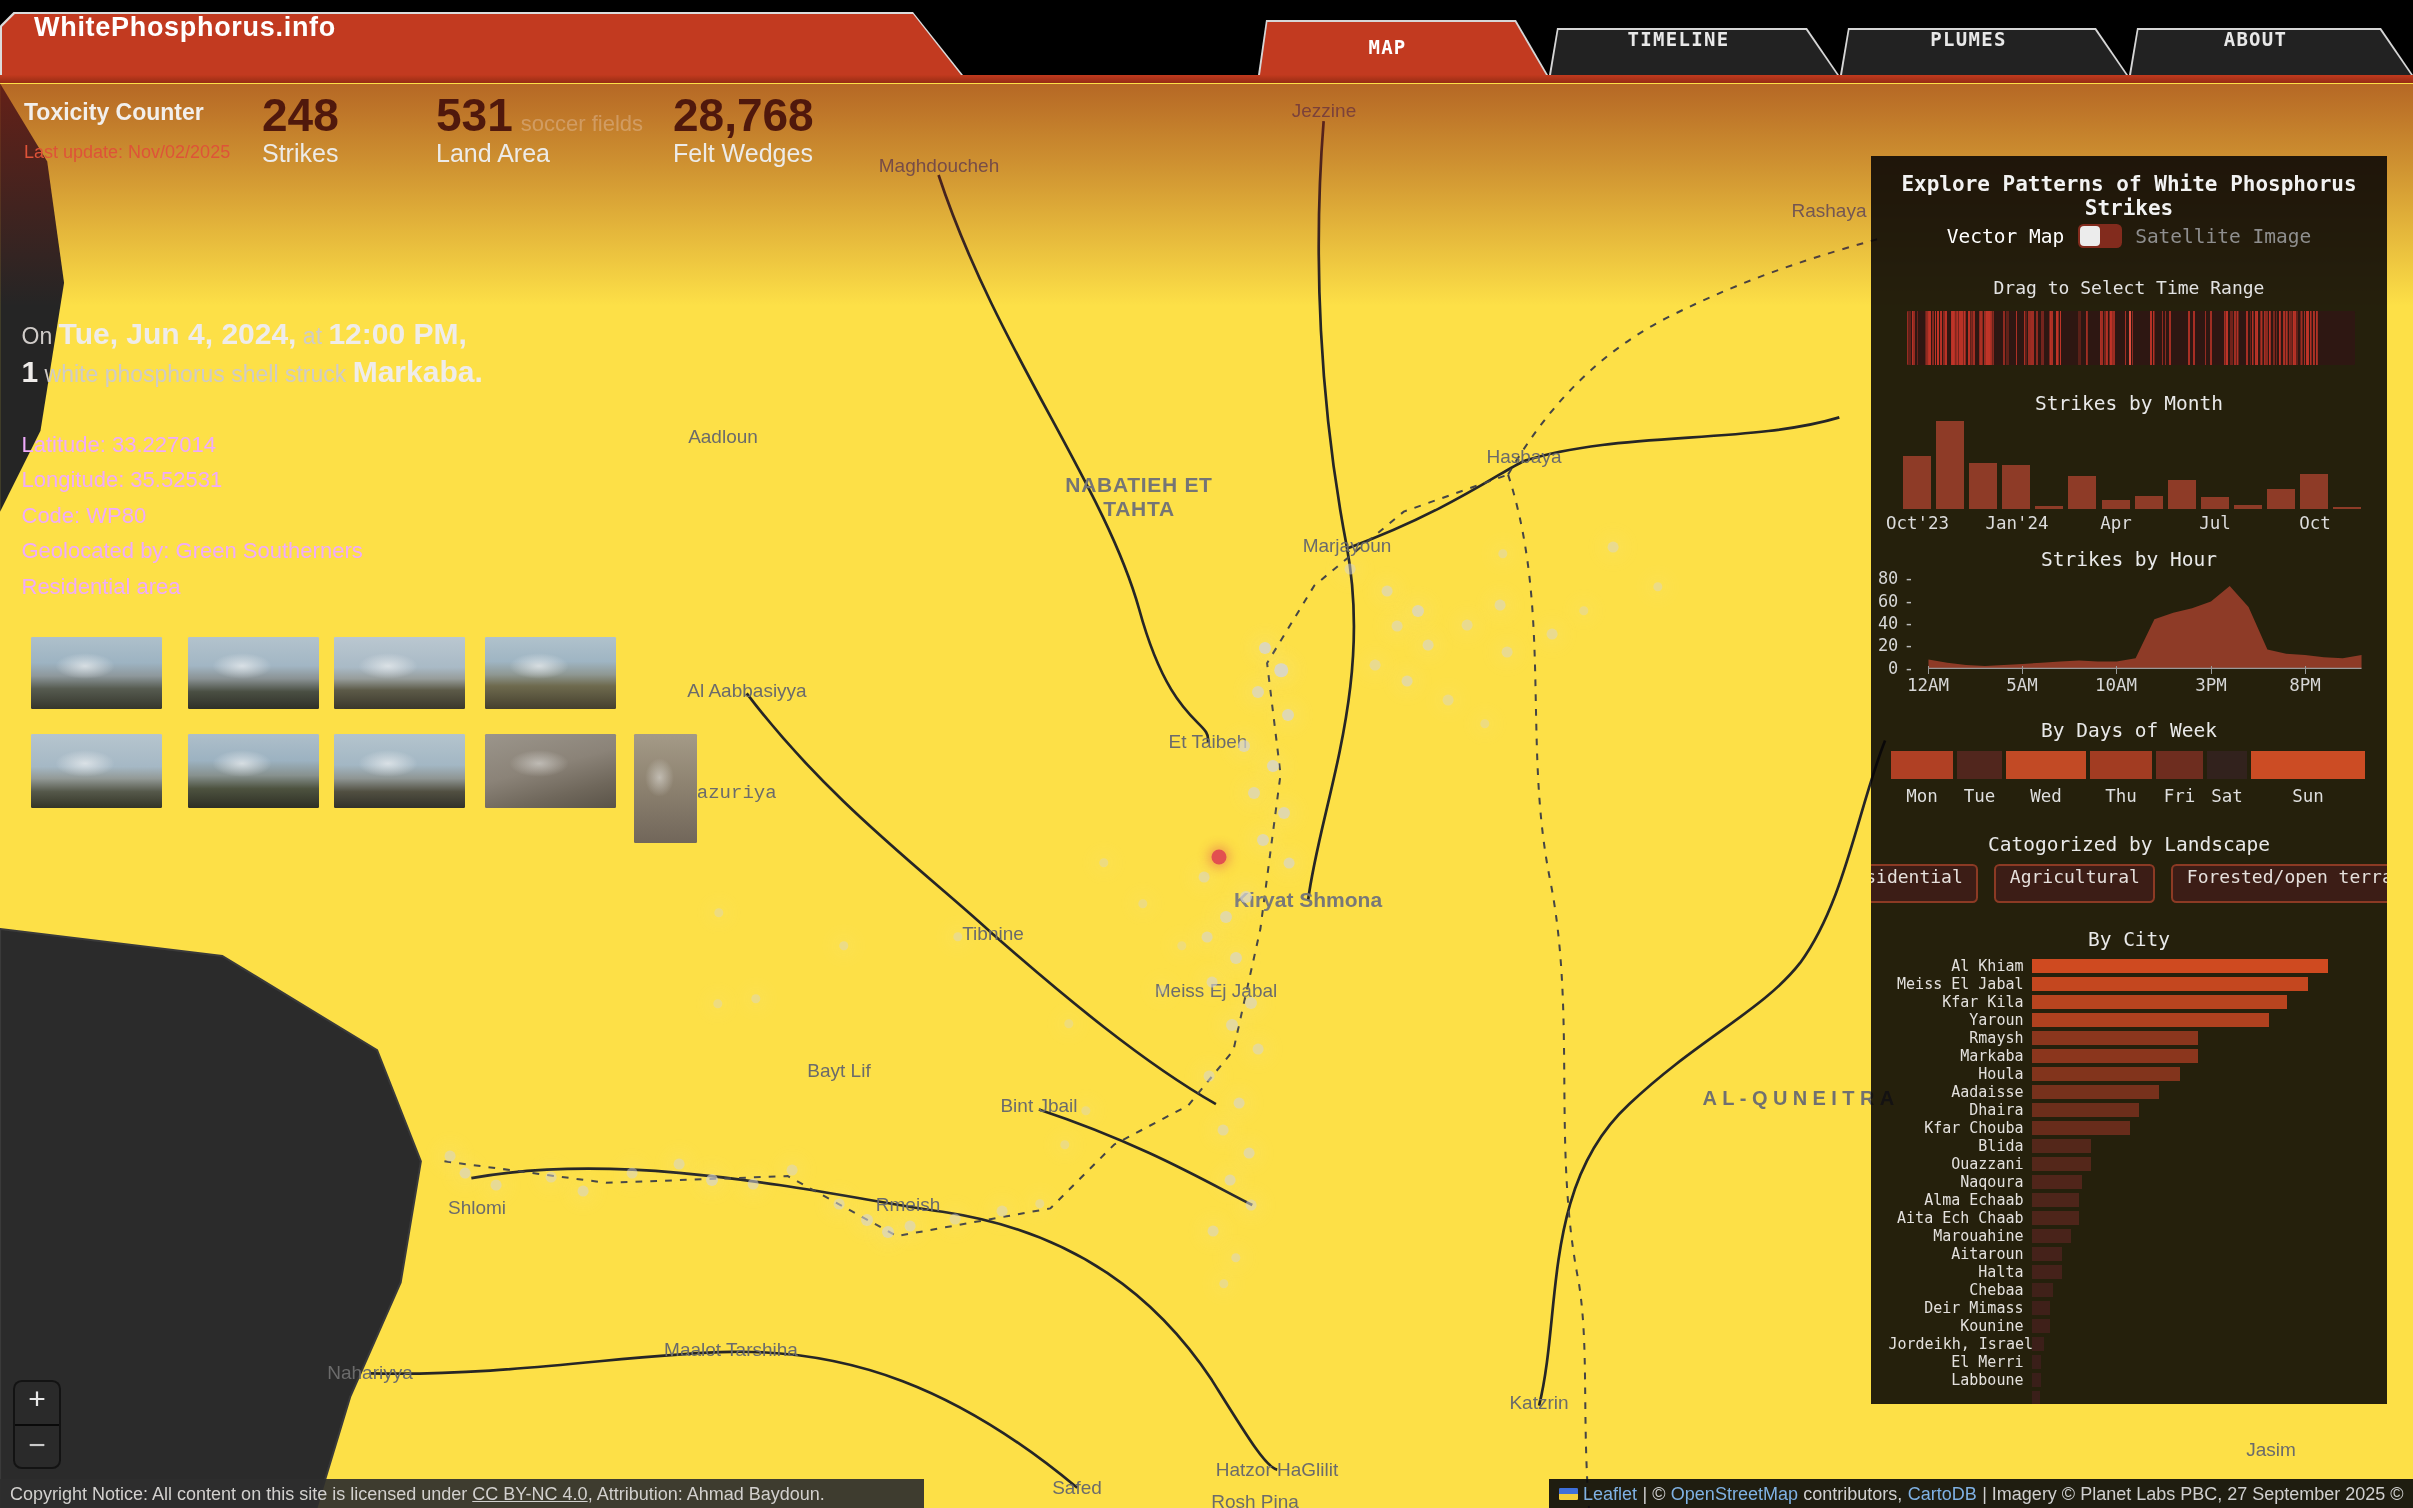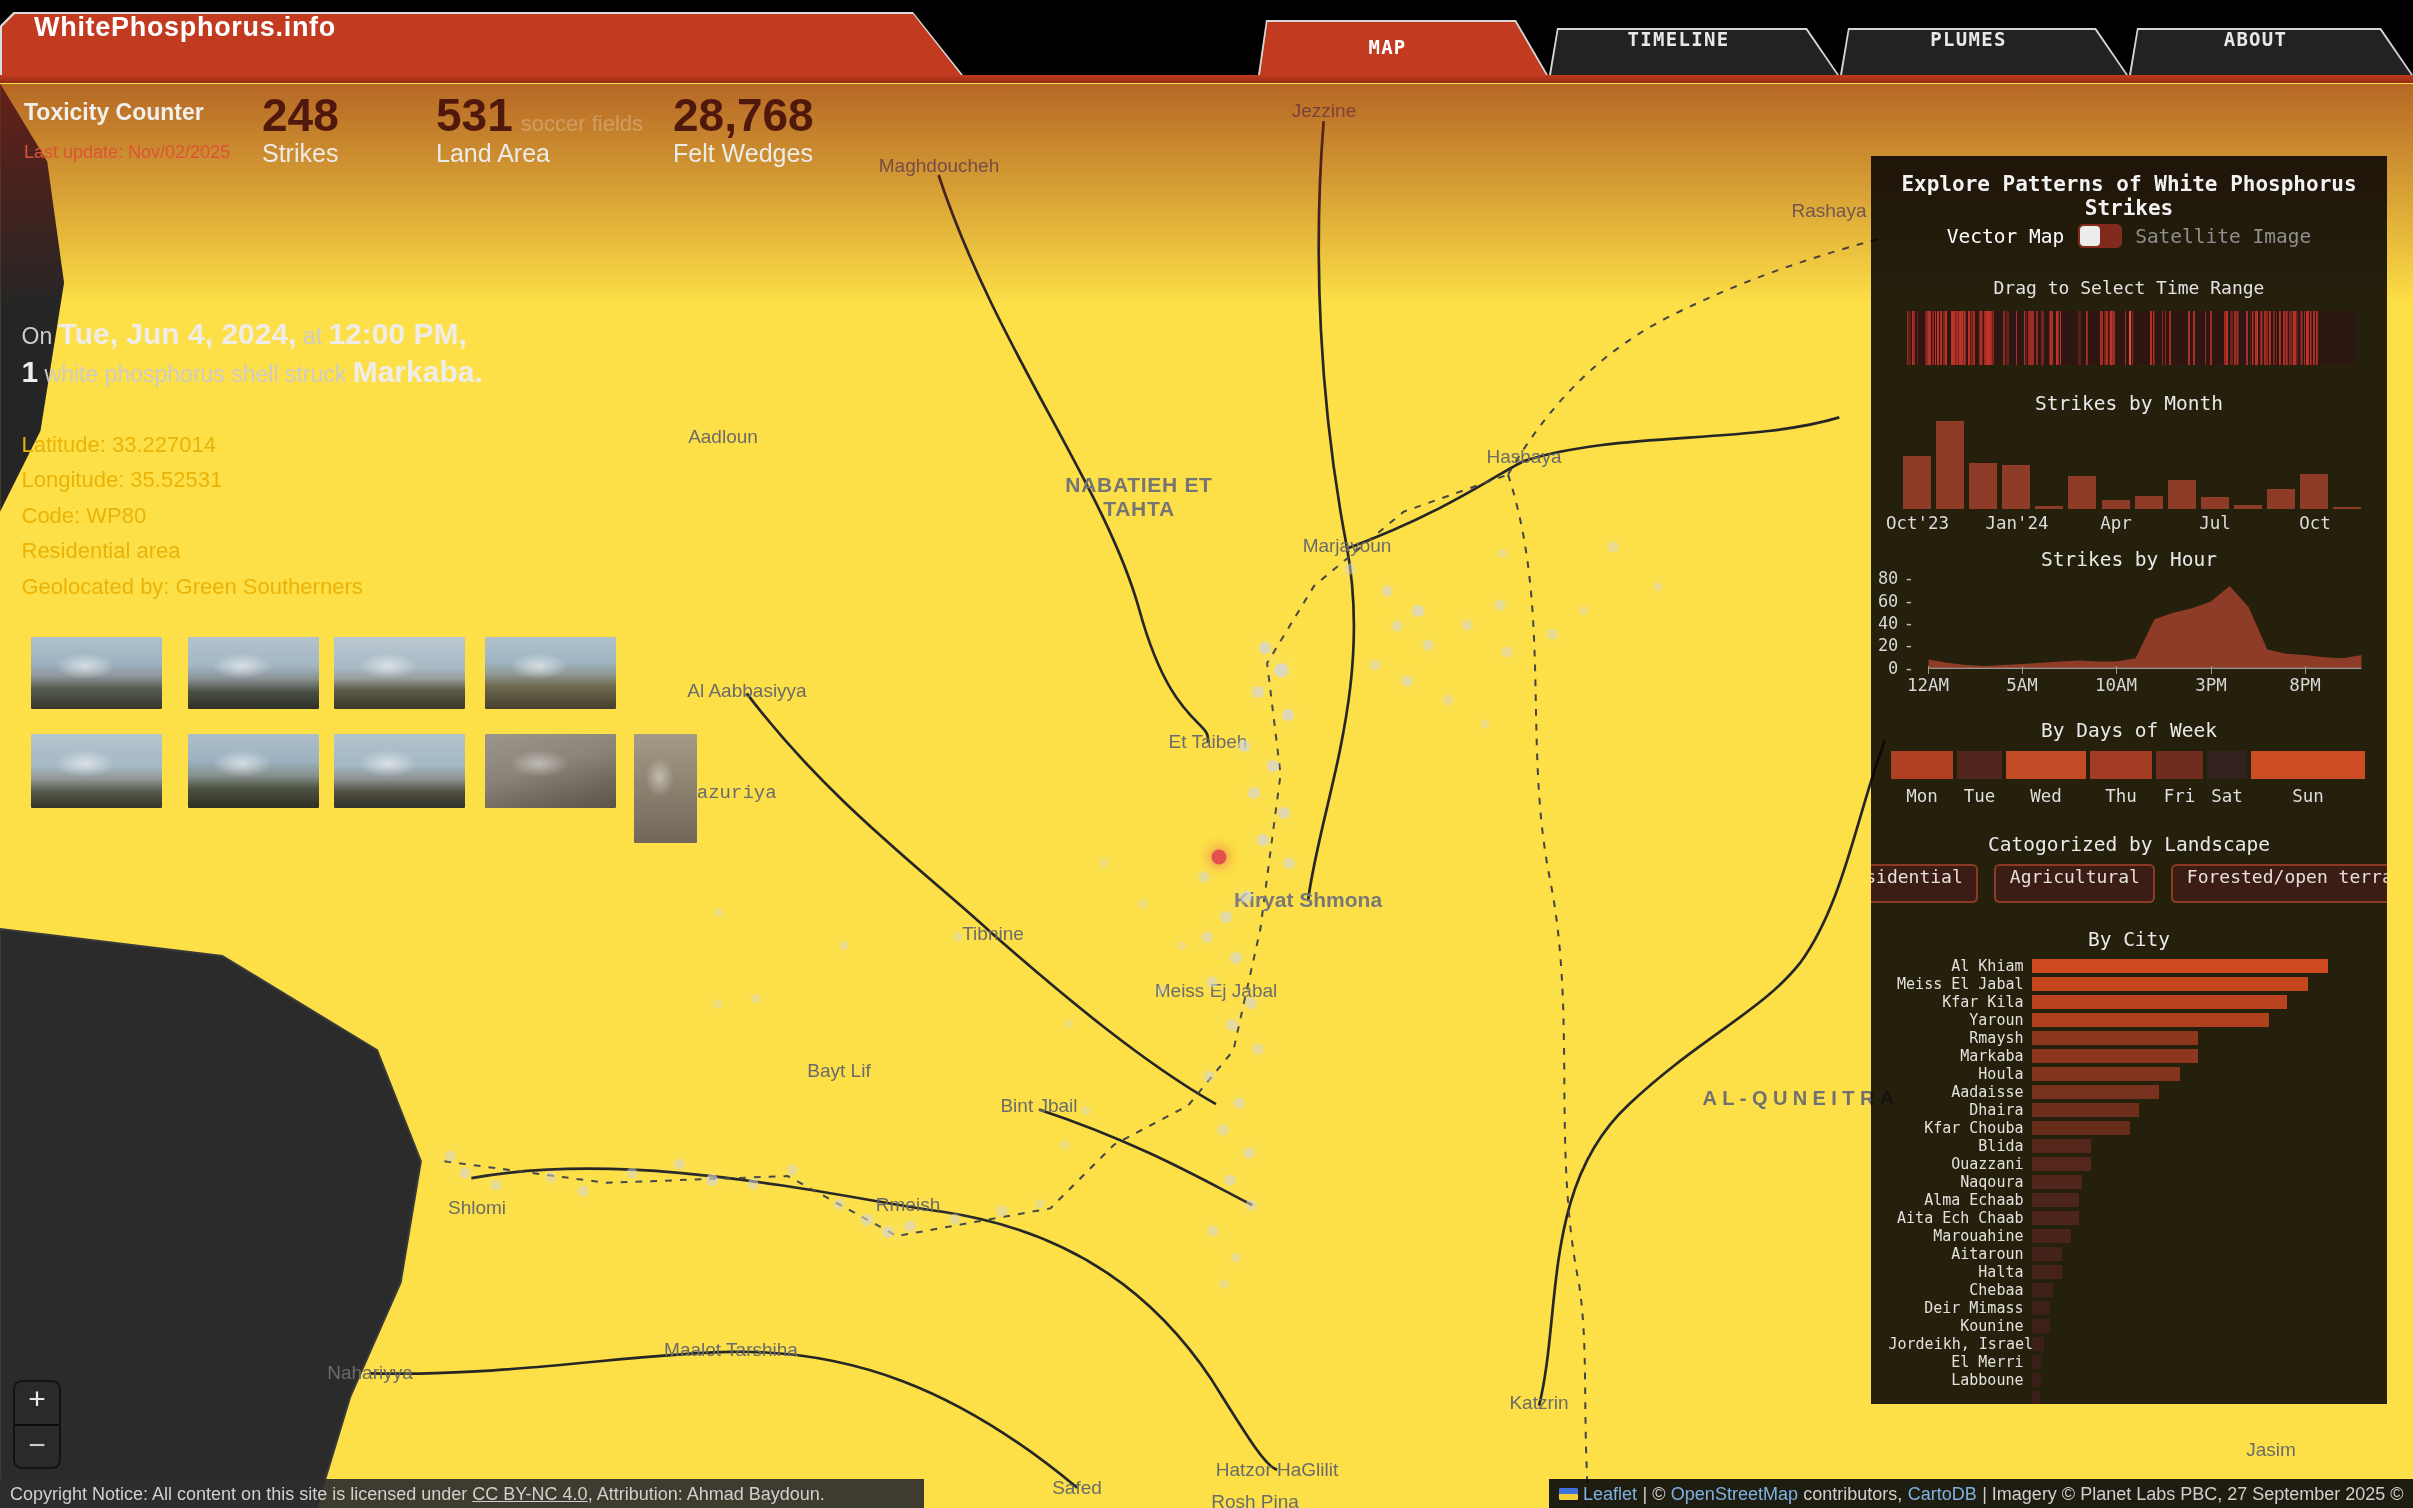--- a/index.html
+++ b/index.html
@@ -51,21 +51,21 @@
   .stat .unit{font:500 22px var(--sans);color:rgba(245,230,224,.30);margin-left:8px;}
   .stat .lab{position:absolute;left:0;top:55px;font:500 25px var(--sans);color:#edebe8;white-space:nowrap;}
   .s1{left:262px;} .s2{left:436px;} .s3{left:673px;}
 
   
   .incident{position:absolute;left:21.5px;top:317px;width:741px;z-index:12;color:#d9d5d2;}
   .inc-l1{font:400 23px var(--sans);line-height:38px;color:#cfcbc8;}
   .inc-l1 .big{font:600 30px var(--sans);color:#efecea;}
   .inc-l2{font:400 23px var(--sans);color:#cfcbc8;}
   .inc-l2 .big{font:600 30px var(--sans);color:#efecea;}
-  .inc-details{margin-top:43px;font:400 22px var(--sans);color:#eab308;}
+  .inc-details{margin-top:43px;font:400 22px var(--sans);color:#f0abfc;}
   .inc-details div{margin-bottom:9.4px;}
 
   
   #thumbs{position:absolute;inset:0;z-index:14;}
   .thumb{position:absolute;border-radius:1.3px;overflow:hidden;}
   .t1{background:linear-gradient(180deg,#aec0cb 0%,#9db3c2 36%,#8e989c 54%,#565b50 72%,#35362c 100%);}
   .t2{background:linear-gradient(180deg,#b3c3cd 0%,#a2b6c4 40%,#8a9294 58%,#4a4f43 76%,#2f3028 100%);}
   .t3{background:linear-gradient(180deg,#bac7d0 0%,#a9bac6 42%,#979d9b 58%,#5c5a48 74%,#3b382c 100%);}
   .t4{background:linear-gradient(180deg,#b0c2cc 0%,#9fb5c3 34%,#8f9893 52%,#6e6a4e 68%,#45402e 100%);}
   .t5{background:linear-gradient(180deg,#b6c5ce 0%,#a5b8c5 44%,#939a97 60%,#55584a 78%,#343527 100%);}
@@ -313,22 +313,22 @@
   </div>
   <div class="inc-l2">
     <span class="big">1</span>
     <span>white phosphorus shell struck</span>
     <span class="big">Markaba</span><span class="big">.</span>
   </div>
   <div class="inc-details">
     <div>Latitude: 33.227014</div>
     <div>Longitude: 35.52531</div>
     <div>Code: WP80</div>
+    <div>Geolocated by: Green Southerners</div>
     <div>Residential area</div>
-    <div>Geolocated by: Green Southerners</div>
   </div>
 </div>
 
 <div id="thumbs">
     <div class="thumb t1" style="left: 31px; top: 637px; width: 131px; height: 72px;"></div>
     <div class="thumb t2" style="left: 188px; top: 637px; width: 131px; height: 72px;"></div>
     <div class="thumb t3" style="left: 334px; top: 637px; width: 131px; height: 72px;"></div>
     <div class="thumb t4" style="left: 485px; top: 637px; width: 131px; height: 72px;"></div>
     <div class="thumb t5" style="left: 31px; top: 734px; width: 131px; height: 74px;"></div>
     <div class="thumb t6" style="left: 188px; top: 734px; width: 131px; height: 74px;"></div>

